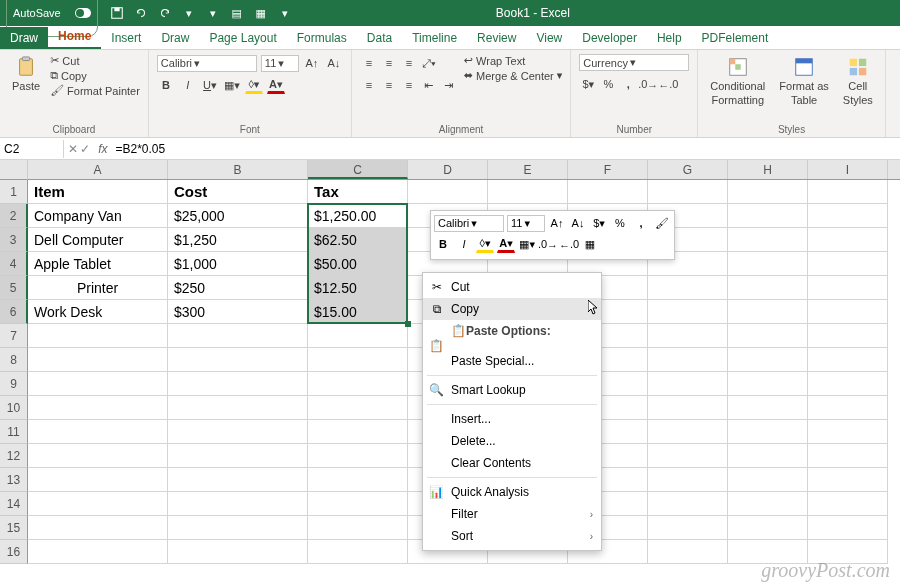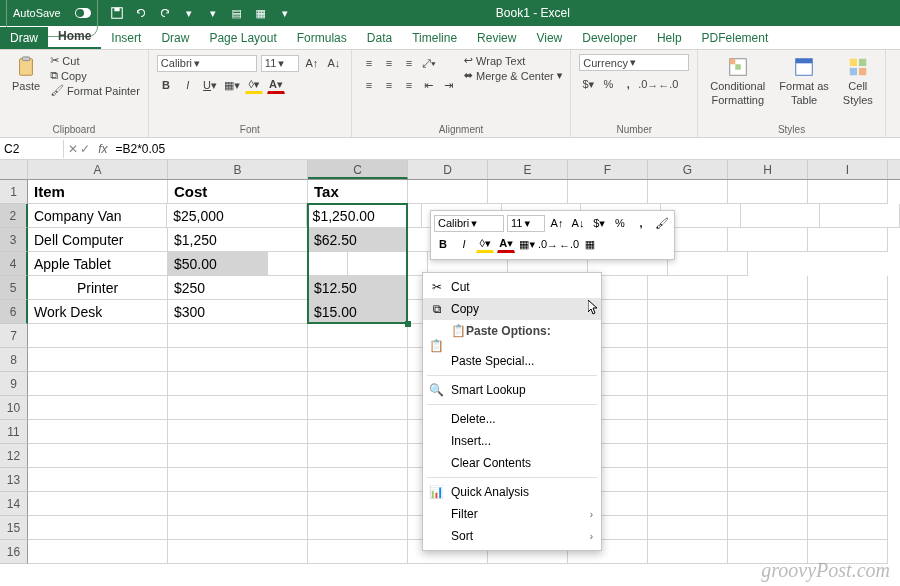--- a/index.html
+++ b/index.html
@@ -11,21 +11,21 @@
 .autosave-pill { width: 16px; height: 10px; background: #fff; border-radius: 5px; position: relative; }
 .autosave-pill::after { content:''; position:absolute; width:8px; height:8px; background:#217346; border-radius:50%; top:1px; left:1px; }
 .qat { display: flex; gap: 10px; align-items: center; margin-left: 6px; }
 .qat-icon { width: 14px; height: 14px; display:flex; align-items:center; justify-content:center; }
 .title-center { flex:1; text-align:center; font-size: 12px; }
 
 
 .ribbon-tabs { display:flex; background:#fff; border-bottom:1px solid #d4d4d4; height:24px; align-items:flex-end; font-size:12px; color:#217346; }
 .ribbon-tab { padding: 4px 10px; cursor:pointer; }
 .ribbon-tab.file { background:#217346; color:#fff; }
-.ribbon-tab.active { border-bottom:2px solid #217346; font-weight:600; color:#404040; }
+.ribbon-tab.active { border-bottom:2px solid #217346; font-weight:600; color:#c2410c; }
 
 
 .ribbon { background:#f3f2f1; border-bottom:1px solid #d4d4d4; height:88px; display:flex; font-size:11px; color:#444; }
 .group { border-right:1px solid #dcdcdc; padding:4px 8px 2px 8px; display:flex; flex-direction:column; justify-content:space-between; }
 .group-label { text-align:center; font-size:10px; color:#666; padding-top:1px; }
 .group-body { flex:1; display:flex; gap:6px; align-items:flex-start; }
 .big-btn { display:flex; flex-direction:column; align-items:center; justify-content:center; gap:2px; padding:2px 4px; }
 .big-btn svg { width:22px; height:22px; }
 .small-row { display:flex; flex-direction:column; gap:2px; }
 .small-row div { display:flex; align-items:center; gap:3px; white-space:nowrap; }
@@ -309,21 +309,21 @@
         <div class="cell" style="width: 80px;"></div>
         <div class="cell" style="width: 80px;"></div>
         <div class="cell" style="width: 80px;"></div>
         <div class="cell" style="width: 80px;"></div>
         <div class="cell" style="width: 80px;"></div>
       </div>
       <div class="row">
         <div class="row-h sel">2</div>
         <div class="cell" style="width: 140px;">Company Van</div>
         <div class="cell num" style="width: 140px;">$25,000</div>
-        <div class="cell num active-sel" style="width: 116px;">$1,250.00</div>
+        <div class="cell num active-sel" style="width: 100px;">$1,250.00</div>
         <div class="cell" style="width: 80px;"></div>
         <div class="cell" style="width: 80px;"></div>
         <div class="cell" style="width: 80px;"></div>
         <div class="cell" style="width: 80px;"></div>
         <div class="cell" style="width: 80px;"></div>
         <div class="cell" style="width: 80px;"></div>
       </div>
       <div class="row">
         <div class="row-h sel">3</div>
         <div class="cell" style="width: 140px;">Dell Computer</div>
@@ -332,20 +332,21 @@
         <div class="cell" style="width: 80px;"></div>
         <div class="cell" style="width: 80px;"></div>
         <div class="cell" style="width: 80px;"></div>
         <div class="cell" style="width: 80px;"></div>
         <div class="cell" style="width: 80px;"></div>
         <div class="cell" style="width: 80px;"></div>
       </div>
       <div class="row">
         <div class="row-h sel">4</div>
         <div class="cell" style="width: 140px;">Apple Tablet</div>
+        <div class="cell num" style="width: 140px;">$1,000</div>
         <div class="cell num sel" style="width: 100px;">$50.00</div>
         <div class="cell" style="width: 80px;"></div>
         <div class="cell" style="width: 80px;"></div>
         <div class="cell" style="width: 80px;"></div>
         <div class="cell" style="width: 80px;"></div>
         <div class="cell" style="width: 80px;"></div>
         <div class="cell" style="width: 80px;"></div>
       </div>
       <div class="row">
         <div class="row-h sel">5</div>
@@ -541,24 +542,24 @@
   <div class="ctx-item">
       <span>Paste Special...</span>
     </div>
   <div class="ctx-sep"></div>
   <div class="ctx-item">
       <span class="ctx-icon">🔍</span>
       <span>Smart Lookup</span>
     </div>
   <div class="ctx-sep"></div>
   <div class="ctx-item">
+      <span>Insert...</span>
+    </div>
+  <div class="ctx-item">
       <span>Delete...</span>
-    </div>
-  <div class="ctx-item">
-      <span>Insert...</span>
     </div>
   <div class="ctx-item">
       <span>Clear Contents</span>
     </div>
   <div class="ctx-sep"></div>
   <div class="ctx-item">
       <span class="ctx-icon">📊</span>
       <span>Quick Analysis</span>
     </div>
   <div class="ctx-item">

